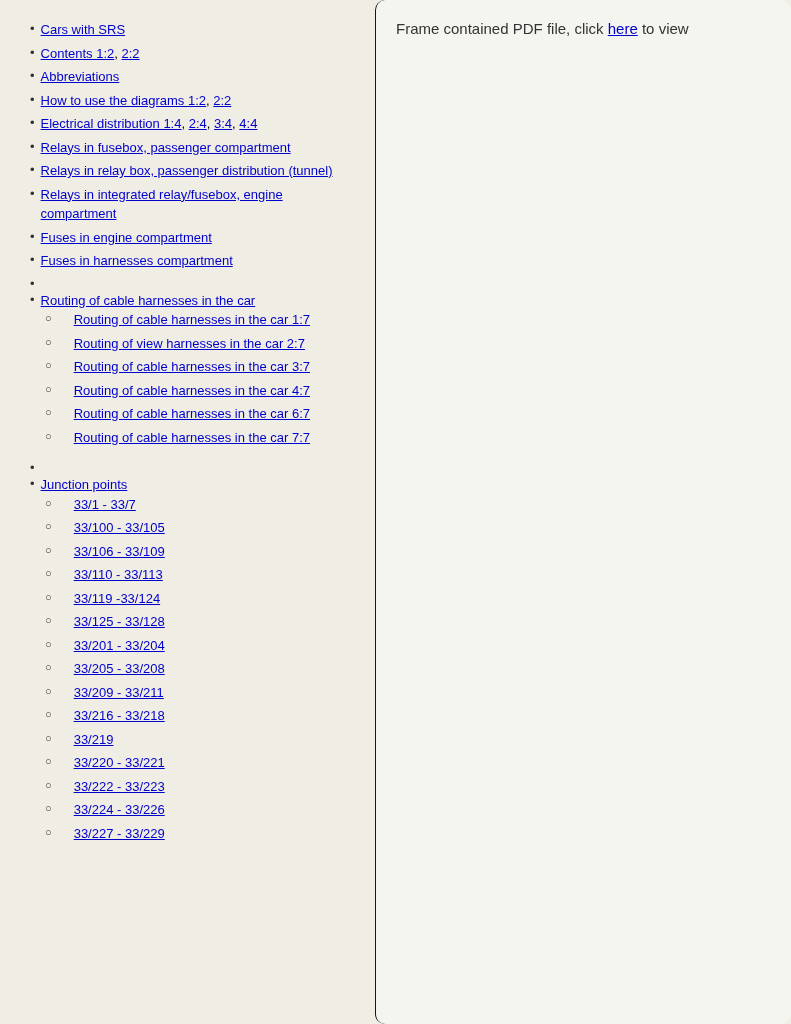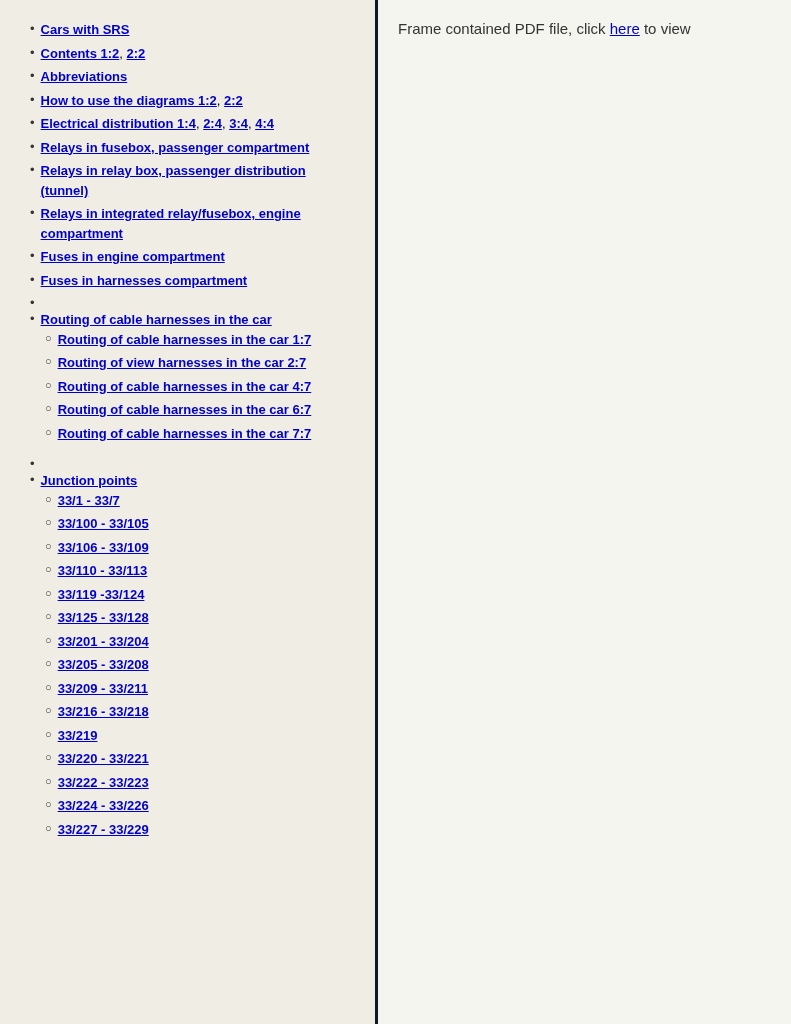--- a/index.html
+++ b/index.html
@@ -20,25 +20,26 @@
     .left-panel {
       width: 375px;
       padding: 20px 20px 20px 30px;
       background-color: #f0ede4;
       overflow-y: auto;
     }
 
     .right-panel {
       flex: 1;
       background-color: #f5f5f0;
-      border-left: 3px solid #0f172a;
+      border-left: 1px solid #0f172a;
       display: flex;
       align-items: flex-start;
       justify-content: flex-start;
       padding: 20px;
+      border-radius: 10px;
     }
 
     .pdf-frame-message {
       font-size: 15px;
       color: #333;
     }
 
     .pdf-frame-message a {
       color: #0000cc;
       text-decoration: underline;
@@ -61,21 +62,20 @@
       color: #333;
       margin-right: 6px;
       flex-shrink: 0;
       margin-top: 1px;
     }
 
     ul.main-list a {
       color: #0000cc;
       text-decoration: underline;
       line-height: 1.5;
-      font-weight: bold;
     }
 
     ul.sub-list {
       list-style: none;
       padding: 0;
       margin: 0 0 4px 60px;
     }
 
     ul.sub-list > li {
       margin-bottom: 4px;
@@ -89,20 +89,21 @@
       margin-right: 6px;
       flex-shrink: 0;
       font-size: 11px;
       margin-top: 2px;
     }
 
     ul.sub-list a {
       color: #0000cc;
       text-decoration: underline;
       line-height: 1.5;
+      margin-left: 16px;
     }
   </style>
 </head>
 <body>
 
 <div class="left-panel">
   <ul class="main-list">
 
     <li>
       <a href="#">Cars with SRS</a>
@@ -158,20 +159,23 @@
         <a href="#">Routing of cable harnesses in the car</a>
       </div>
       <ul class="sub-list" style="margin-left: 15px;">
         <li>
           <a href="#">Routing of cable harnesses in the car 1:7</a>
         </li>
         <li>
           <a href="#">Routing of view harnesses in the car 2:7</a>
         </li>
         <li>
+          <a href="#">Routing of cable harnesses in the car 3:7</a>
+        </li>
+        <li>
           <a href="#">Routing of cable harnesses in the car 4:7</a>
         </li>
         <li>
           <a href="#">Routing of cable harnesses in the car 6:7</a>
         </li>
         <li>
           <a href="#">Routing of cable harnesses in the car 7:7</a>
         </li>
       </ul>
     </li>

